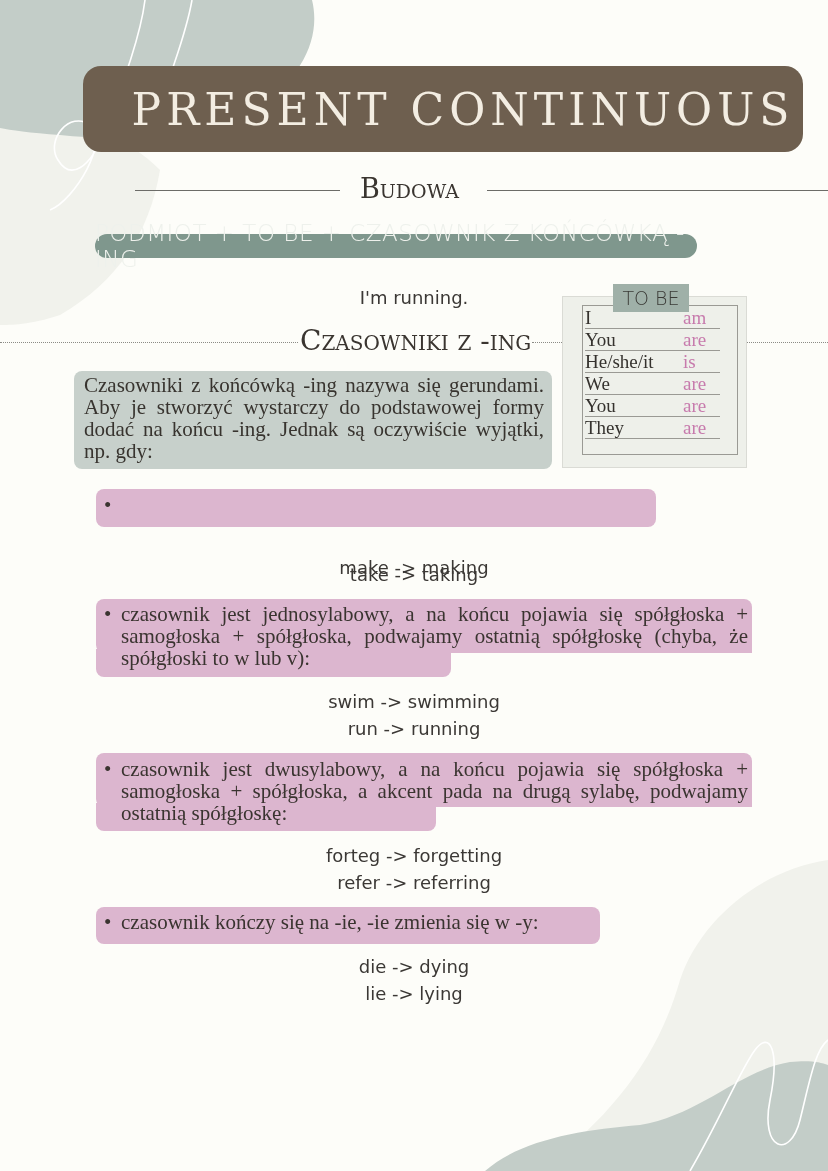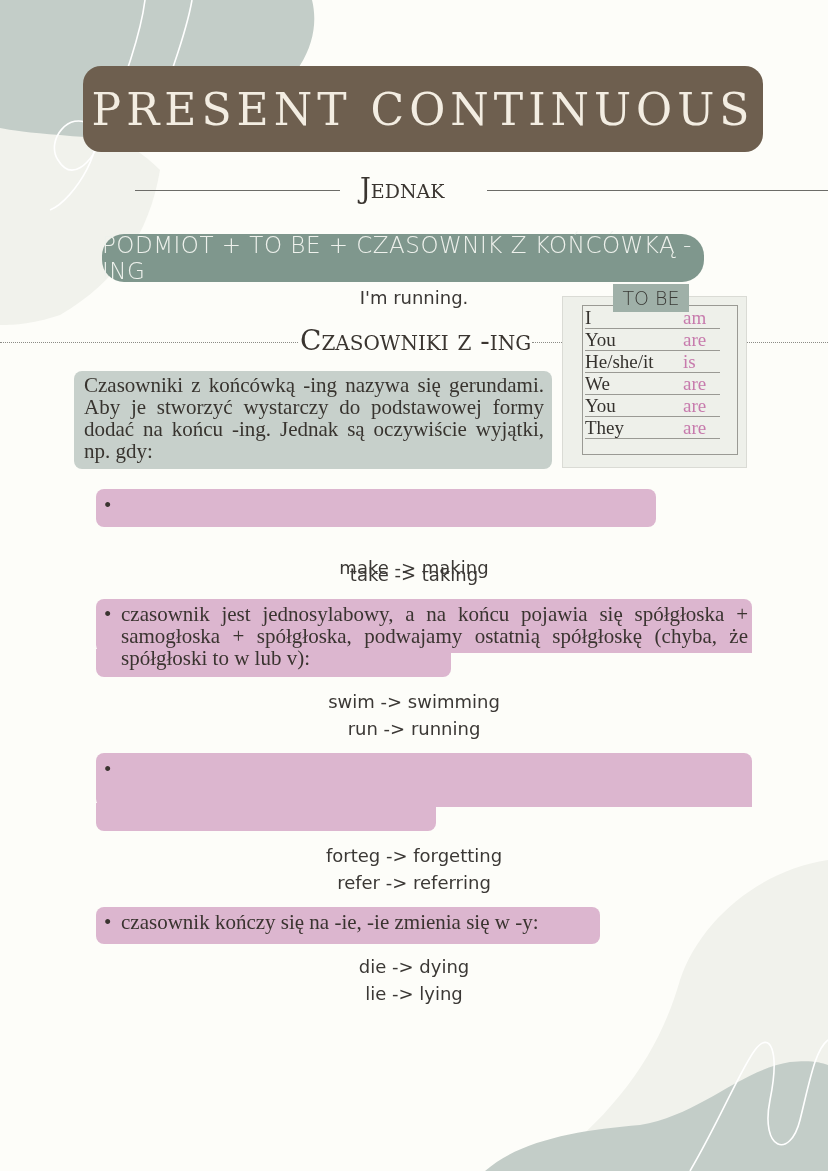--- a/index.html
+++ b/index.html
@@ -9,38 +9,38 @@
     font-family: "Liberation Serif", serif;
     color: #3d3a35;
   }
   .bg { position: absolute; left: 0; top: 0; width: 828px; height: 1171px; z-index: 0; }
   .layer { position: absolute; z-index: 1; }
 
   
   .title-banner {
     left: 83px; top: 66px; width: 680px; height: 86px;
     background: #6e5f4f; border-radius: 18px;
-    display: flex; align-items: center; justify-content: center;
+    display: flex; align-items: center; justify-content: center; padding-left: 40px;
   }
   .title-banner span {
     color: #f3ede2; font-family: "DejaVu Serif", serif; font-size: 44px;
     letter-spacing: 5px; font-weight: normal;
   }
 
   
   .section-line { position: absolute; height: 1px; background: #6c6c68; z-index: 1; }
   .section-line.dotted { background: none; border-top: 1px dotted #8b8b86; height: 0; }
   .section-heading {
     position: absolute; z-index: 2; font-family: "DejaVu Serif", serif;
     color: #3a3530; font-variant: small-caps; white-space: nowrap;
   }
 
   
   .formula-pill {
-    left: 102px; top: 234px; width: 602px; height: 48px;
+    left: 95px; top: 234px; width: 602px; height: 24px;
     background: #7f978d; border-radius: 22px;
     display: flex; align-items: center; justify-content: flex-start;
   }
   .formula-pill span {
     color: #eef1ec; font-family: "DejaVu Sans", sans-serif; font-size: 23px;
     font-weight: 200; letter-spacing: 0.5px;
   }
 
   .example-line {
     position: absolute; z-index: 2; width: 828px; left: 0; text-align: center;
@@ -106,21 +106,21 @@
   <path d="M485,1171 C520,1140 580,1130 640,1125 C700,1115 740,1070 790,1062 C810,1060 820,1062 828,1065 L828,1171 Z" fill="#c3cdc8"></path>
 
   <path d="M690,1171 C720,1120 740,1070 755,1050 C770,1030 780,1050 770,1100 C760,1150 790,1160 800,1120 C810,1080 815,1050 828,1040" fill="none" stroke="#ffffff" stroke-width="1.6"></path>
 </svg>
 
 <div class="layer title-banner">
   <span>PRESENT CONTINUOUS</span>
 </div>
 
 <div class="section-line" style="left:135px; top:190px; width:205px;"></div>
-<div class="section-heading" style="left:360px; top:173px; font-size:27px;">Jednak</div>
+<div class="section-heading" style="left:360px; top:173px; font-size:27px;">Budowa</div>
 <div class="section-line" style="left:487px; top:190px; width:341px;"></div>
 
 <div class="layer formula-pill">
   <span>PODMIOT + TO BE + CZASOWNIK Z KOŃCÓWKĄ -ING</span>
 </div>
 
 <div class="example-line" style="top:287px;">I'm running.</div>
 
 <div class="section-line dotted" style="left:0; top:342px; width:298px;"></div>
 <div class="section-heading" style="left:300px; top:324px; font-size:28px;">Czasowniki z -ing</div>
@@ -175,20 +175,21 @@
   <span class="bullet" style="z-index:1;">•</span>
   <div class="txt" style="position:relative; z-index:1; padding-right:4px;">czasownik jest jednosylabowy, a na końcu pojawia się spółgłoska + samogłoska + spółgłoska, podwajamy ostatnią spółgłoskę (chyba, że spółgłoski to w lub v):</div>
 </div>
 <div class="example-line" style="top:691px;">swim -&gt; swimming</div>
 <div class="example-line" style="top:718px;">run -&gt; running</div>
 
 <div class="rule" style="left:96px; top:753px; width:656px; height:74px; padding-top:5px; background:none;">
   <div style="position:absolute; left:0; top:0; width:656px; height:54px; background:#dcb6cf; border-radius:8px 8px 0 8px;"></div>
   <div style="position:absolute; left:0; top:50px; width:340px; height:28px; background:#dcb6cf; border-radius:0 0 8px 8px;"></div>
   <span class="bullet" style="z-index:1;">•</span>
+  <div class="txt" style="position:relative; z-index:1; padding-right:4px;">czasownik jest dwusylabowy, a na końcu pojawia się spółgłoska + samogłoska + spółgłoska, a akcent pada na drugą sylabę, podwajamy ostatnią spółgłoskę:</div>
 </div>
 <div class="example-line" style="top:845px;">forteg -&gt; forgetting</div>
 <div class="example-line" style="top:872px;">refer -&gt; referring</div>
 
 <div class="rule" style="left:96px; top:907px; width:504px; height:33px; padding-top:4px;">
   <span class="bullet">•</span>
   <div class="txt">czasownik kończy się na -ie, -ie zmienia się w -y:</div>
 </div>
 <div class="example-line" style="top:956px;">die -&gt; dying</div>
 <div class="example-line" style="top:983px;">lie -&gt; lying</div>

